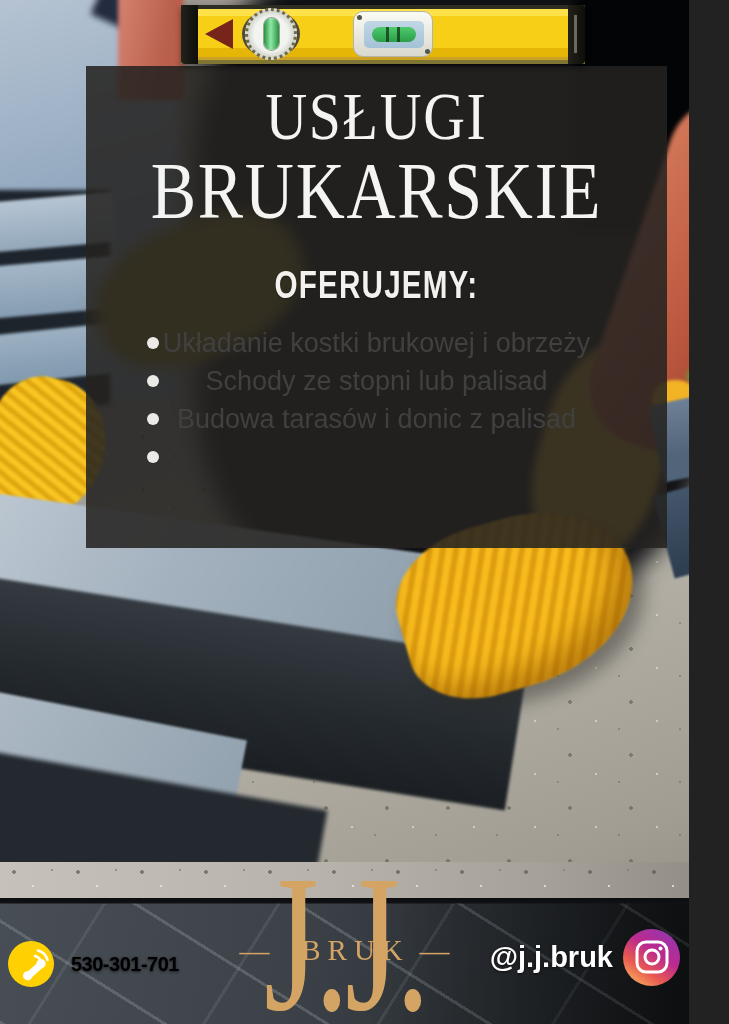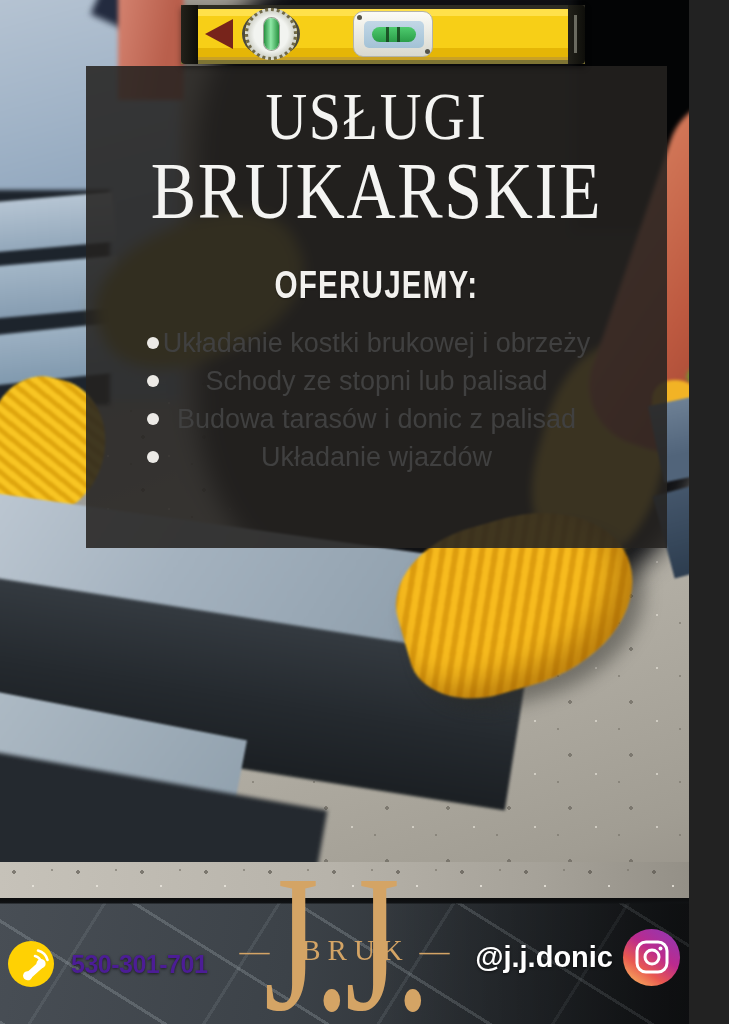--- a/index.html
+++ b/index.html
@@ -132,21 +132,21 @@
   .jj{left:50%;top:846px;width:400px;margin-left:-200px;text-align:center;z-index:8;
     font-family:"Liberation Serif","DejaVu Serif",serif;font-size:195px;line-height:1;
     color:#d4a465;transform:scaleX(.72);letter-spacing:-6px;}
   .bruk-row{left:50%;top:934px;margin-left:-105px;width:210px;z-index:9;display:flex;align-items:center;justify-content:space-between;
     font-family:"Liberation Serif","DejaVu Serif",serif;color:#d4a465;}
   .bruk-row .dash{position:static;font-size:30px;line-height:30px;}
   .bruk-row .bruk{position:static;font-size:29px;letter-spacing:7px;margin-left:22px;text-align:right;}
 
   .phone-group{left:8px;top:940px;height:48px;display:flex;align-items:center;z-index:9;}
   .phone-icon{position:static;width:46px;height:46px;}
-  .phone-number{position:static;margin-left:17px;color:#4c1d95;font-size:25px;font-weight:bold;
+  .phone-number{position:static;margin-left:17px;color:#000000;font-size:20px;font-weight:bold;
     letter-spacing:-.5px;text-shadow:0 1px 3px rgba(0,0,0,.6);}
 
   .ig-group{right:9px;top:928px;height:58px;display:flex;align-items:center;z-index:9;}
   .ig-handle{position:static;color:#fff;font-size:29px;font-weight:bold;margin-right:10px;
     text-shadow:0 1px 3px rgba(0,0,0,.6);}
   .ig-icon{position:static;width:57px;height:57px;border-radius:50%;
     background:linear-gradient(215deg,#8a3ab9 0%,#bc2a8d 42%,#e95950 68%,#fccc63 100%);
     display:flex;align-items:center;justify-content:center;}
 </style>
 </head>
@@ -210,21 +210,20 @@
       <li>
         <span class="dot"></span>
         <span class="txt">Schody ze stopni lub palisad</span>
       </li>
       <li>
         <span class="dot"></span>
         <span class="txt">Budowa tarasów i donic z palisad</span>
       </li>
       <li>
         <span class="dot"></span>
-        <span class="txt">Układanie wjazdów</span>
       </li>
     </ul>
   </div>
 
   <div class="jj">J.J.</div>
   <div class="bruk-row">
     <span class="dash">—</span>
     <span class="bruk">BRUK</span>
     <span class="dash">—</span>
   </div>
@@ -237,21 +236,21 @@
         <circle cx="14" cy="30" r="4.6"></circle>
         <circle cx="32" cy="30" r="4.6"></circle>
       </g>
       <path d="M27 15 a8 8 0 0 1 6 6" stroke="#ffffff" stroke-width="2.6" fill="none" stroke-linecap="round"></path>
       <path d="M30 9.5 a13.5 13.5 0 0 1 9.5 9.5" stroke="#ffffff" stroke-width="2.6" fill="none" stroke-linecap="round"></path>
     </svg>
     <span class="phone-number">530-301-701</span>
   </div>
 
   <div class="ig-group">
-    <span class="ig-handle">@j.j.donic</span>
+    <span class="ig-handle">@j.j.bruk</span>
     <span class="ig-icon">
       <svg width="34" height="34" viewBox="0 0 34 34" xmlns="http://www.w3.org/2000/svg">
         <rect x="2" y="2" width="30" height="30" rx="9" fill="none" stroke="#ffffff" stroke-width="3"></rect>
         <circle cx="17" cy="17" r="7" fill="none" stroke="#ffffff" stroke-width="3"></circle>
         <circle cx="25.5" cy="8.5" r="2" fill="#ffffff"></circle>
       </svg>
     </span>
   </div>
 
 </div>

